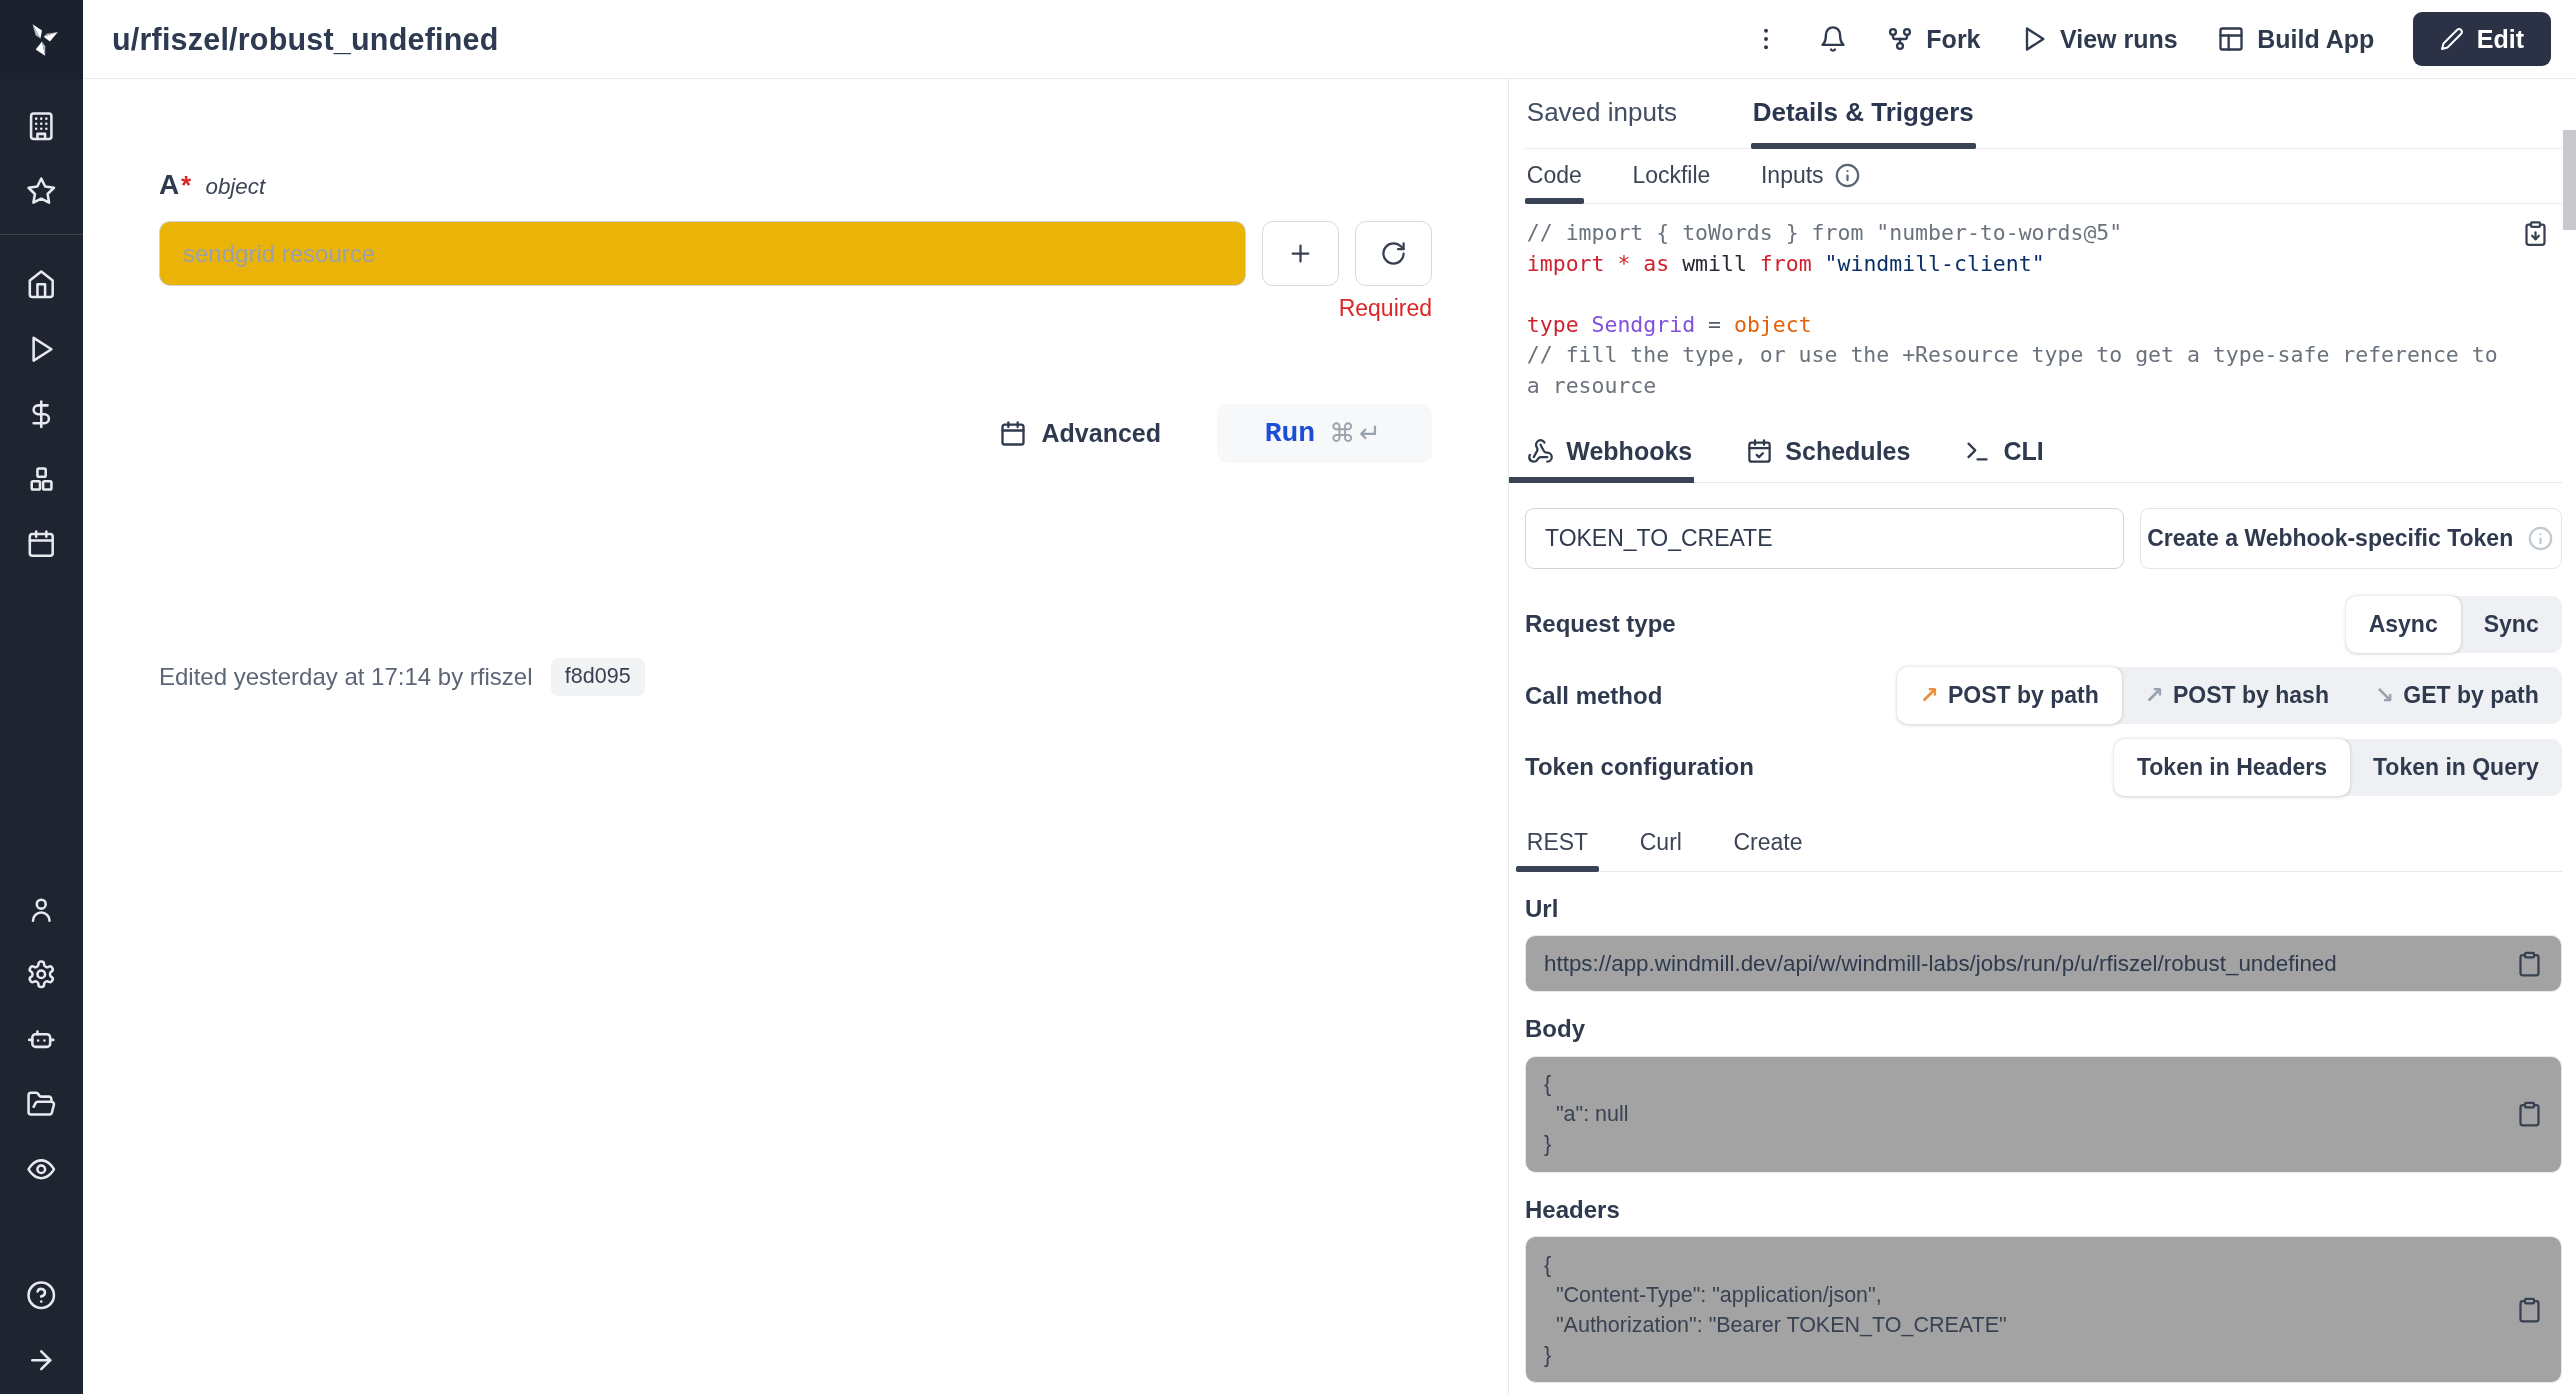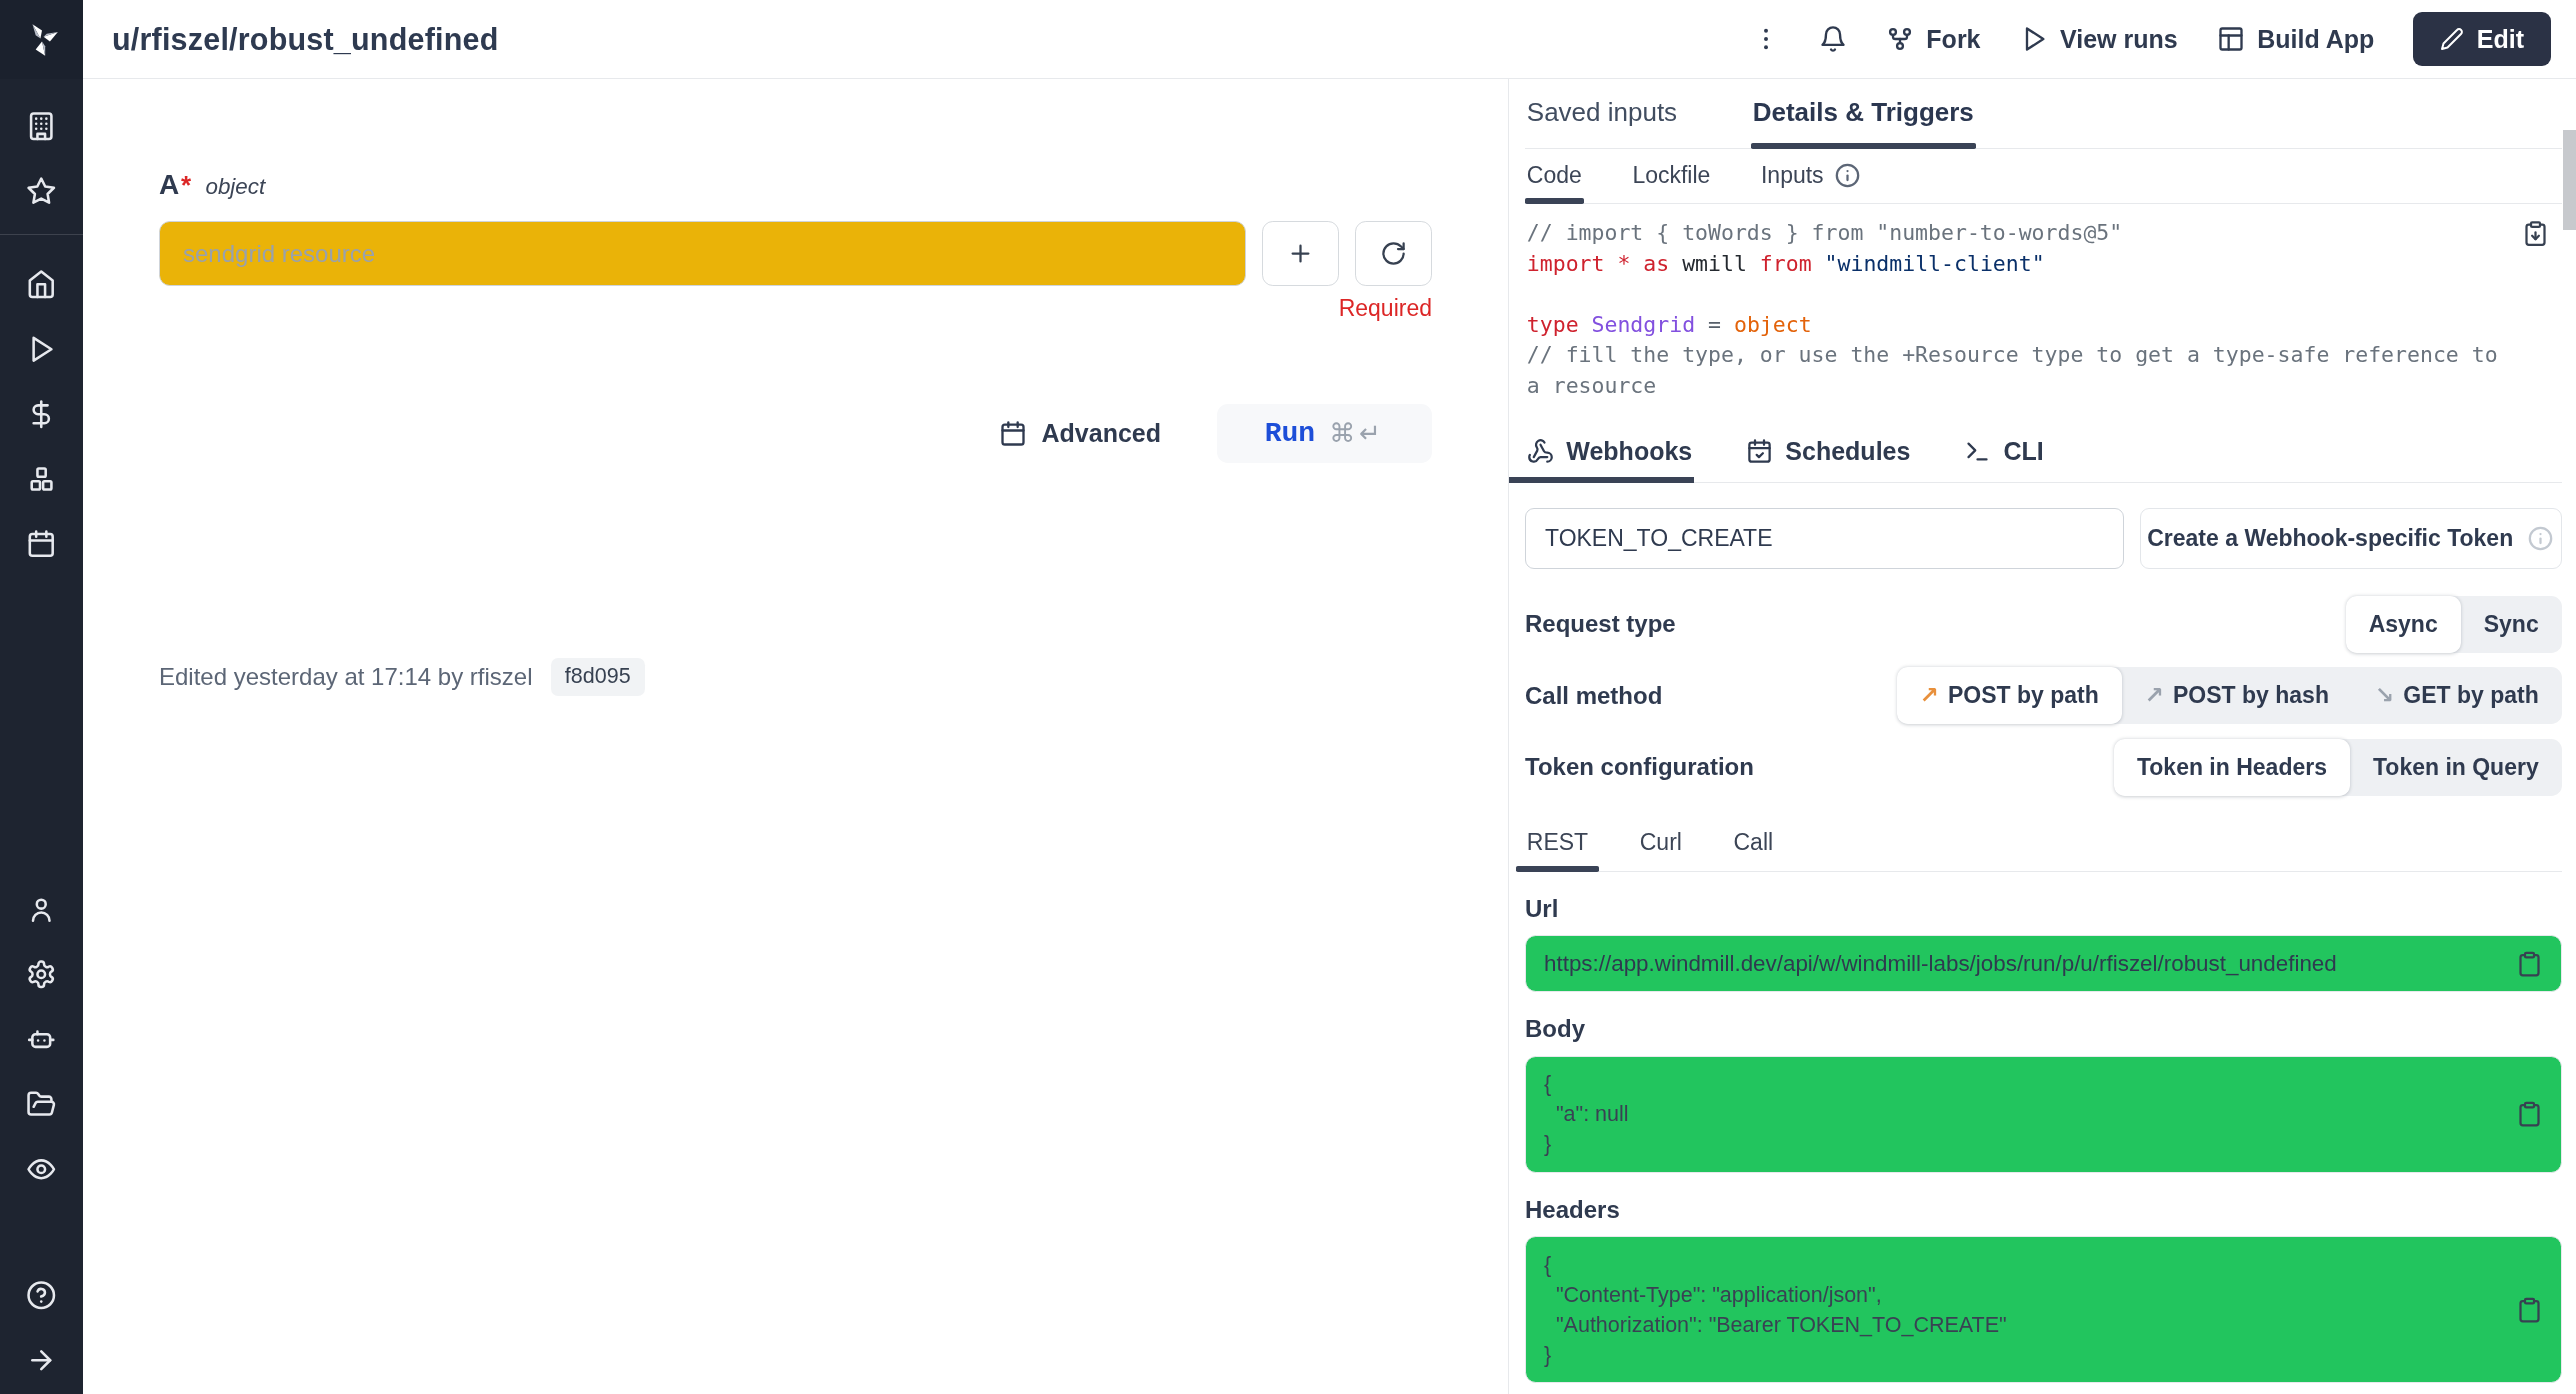--- a/index.html
+++ b/index.html
@@ -101,21 +101,21 @@
     font-size:23px; font-weight:600; color:#2f3a4f; cursor:pointer; border-radius:10.8px; white-space:nowrap; }
   .seg-opt.selected { background:#fff; box-shadow:0 0.9px 3.6px rgba(20,30,50,.22); }
   .seg-arrow { font-size:23px; color:#9aa2ad; }
   .seg-opt.selected .seg-arrow { color:#e8903c; }
 
   .snippet-tabs { display:flex; gap:48px; border-bottom:0.9px solid #e7e9ec; margin-top:23px; }
   .snippet-tab { position:relative; padding:10.8px 1.8px 14.3px; font-size:23px; color:#3c4556; cursor:pointer; }
   .snippet-tab.active::after { content:""; position:absolute; left:-9px; right:-9px; bottom:-0.9px; height:5.4px; background:#3a4356; border-radius:1.8px; }
 
   .sec-label { font-size:24px; font-weight:600; color:#2f3a4f; margin-top:23px; }
-  .gray-box { position:relative; background:#22c55e; border:0.9px solid #e7e9ec; border-radius:10.8px; margin-top:12.5px; padding:12.5px 63px 12.5px 18px; }
+  .gray-box { position:relative; background:#a3a3a3; border:0.9px solid #e7e9ec; border-radius:10.8px; margin-top:12.5px; padding:12.5px 63px 12.5px 18px; }
   .gray-box.single { height:57px; display:flex; align-items:center; padding:0 63px 0 18px; }
   .box-text { font-size:22.4px; color:#39425       3; }
   .box-pre { font-size:21.5px; line-height:30px; color:#394253; white-space:pre; font-family:"Liberation Sans","DejaVu Sans",sans-serif; }
   .box-copy { position:absolute; right:18px; top:50%; transform:translateY(-50%); color:#374151; cursor:pointer; }
   .box-copy svg { width:27px; height:27px; }
 
   .scroll-thumb { position:absolute; top:51px; right:0; width:13.4px; height:100px; background:#c7c9cd; }
 </style>
 </head>
 <body>
@@ -442,21 +442,21 @@
             <span class="cfg-label">Token configuration</span>
             <div class="seg">
               <span class="seg-opt selected">Token in Headers</span>
               <span class="seg-opt">Token in Query</span>
             </div>
           </div>
 
           <div class="snippet-tabs">
             <span class="snippet-tab active">REST</span>
             <span class="snippet-tab">Curl</span>
-            <span class="snippet-tab">Call</span>
+            <span class="snippet-tab">Create</span>
           </div>
 
           <div class="sec-label">Url</div>
           <div class="gray-box single">
             <span class="box-text">https://app.windmill.dev/api/w/windmill-labs/jobs/run/p/u/rfiszel/robust_undefined</span>
             <span class="box-copy">
               <svg viewBox="0 0 24 24" fill="none" stroke="currentColor" stroke-width="2" stroke-linecap="round" stroke-linejoin="round">
                 <rect x="8" y="2" width="8" height="4" rx="1"></rect>
                 <path d="M16 4h2a2 2 0 0 1 2 2v14a2 2 0 0 1-2 2H6a2 2 0 0 1-2-2V6a2 2 0 0 1 2-2h2"></path>
               </svg>

